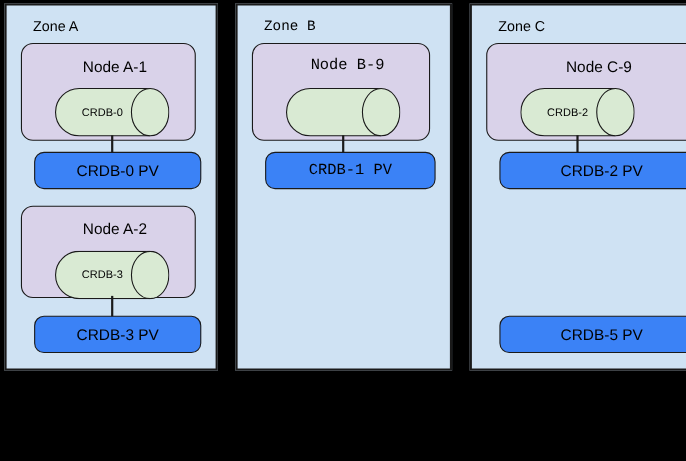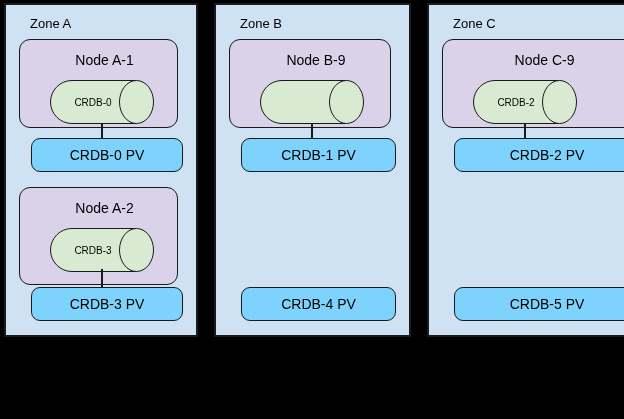--- a/index.html
+++ b/index.html
@@ -16,38 +16,38 @@
     background: #000000;
   }
   .zone {
     position: absolute;
     top: 3px; height: 334px;
     background: #cfe2f3;
     border: 2px solid #1a1a1a;
     box-sizing: border-box;
   }
   .zone-a { left: 4px;   width: 194px; }
-  .zone-b { left: 214px; width: 197px; }
+  .zone-b { left: 214px; width: 197px; font-family: Liberation Mono, monospace; }
   .zone-c { left: 427px; width: 228px; }
   .zone-label {
     position: absolute; top: 11px; left: 0; right: 0;
     text-align: left;
     font-size: 13px;
     margin-left: 24px;
   }
   .node {
     position: absolute;
     left: 13px; right: 18px;
     background: #d9d2e9;
     border: 1px solid #1a1a1a;
     border-radius: 11px;
     box-sizing: border-box;
   }
   .node-1 { top: 34px;  height: 89px; }
-  .node-2 { top: 182px; height: 98px; }
+  .node-2 { top: 182px; height: 84px; }
   .node-label {
     padding-top: 12px;
     text-align: center;
     font-size: 14px;
     margin-left: 12px;
   }
   .cylinder {
     position: absolute;
     left: 30px; top: 40px;
     width: 104px; height: 44px;
@@ -63,21 +63,21 @@
     position: absolute;
     left: 95px; width: 2px;
     background: #1a1a1a;
   }
   .conn-1 { top: 118px; height: 16px; }
   .conn-2 { top: 264px; height: 19px; }
   .pv {
     position: absolute;
     left: 25px; right: 13px;
     height: 34px;
-    background: #7dd3fc;
+    background: #3b82f6;
     border: 1px solid #1a1a1a;
     border-radius: 9px;
     box-sizing: border-box;
     display: flex; align-items: center; justify-content: center;
     font-size: 14px;
   }
   .pv-1 { top: 133px; }
   .pv-2 { top: 282px; }
 </style>
 </head>
@@ -129,23 +129,20 @@
           <path d="M86.5 0.5 L22 0.5 A21.5 21.5 0 0 0 22 43.5 L86.5 43.5" fill="#d9ead3" stroke="#1a1a1a" stroke-width="1"></path>
           <ellipse cx="86.5" cy="22" rx="17" ry="21.5" fill="#d9ead3" stroke="#1a1a1a" stroke-width="1"></ellipse>
         </svg>
       </div>
     </div>
     <div class="connector conn-1"></div>
     <div class="pv pv-1">
       <span>CRDB-1 PV</span>
     </div>
 
-    <div class="pv pv-2">
-      <span>CRDB-4 PV</span>
-    </div>
   </section>
 
   <section class="zone zone-c">
     <div class="zone-label">Zone C</div>
 
     <div class="node node-1">
       <div class="node-label">Node C-9</div>
       <div class="cylinder">
         <svg width="104" height="44" viewBox="0 0 104 44">
           <path d="M86.5 0.5 L22 0.5 A21.5 21.5 0 0 0 22 43.5 L86.5 43.5" fill="#d9ead3" stroke="#1a1a1a" stroke-width="1"></path>

